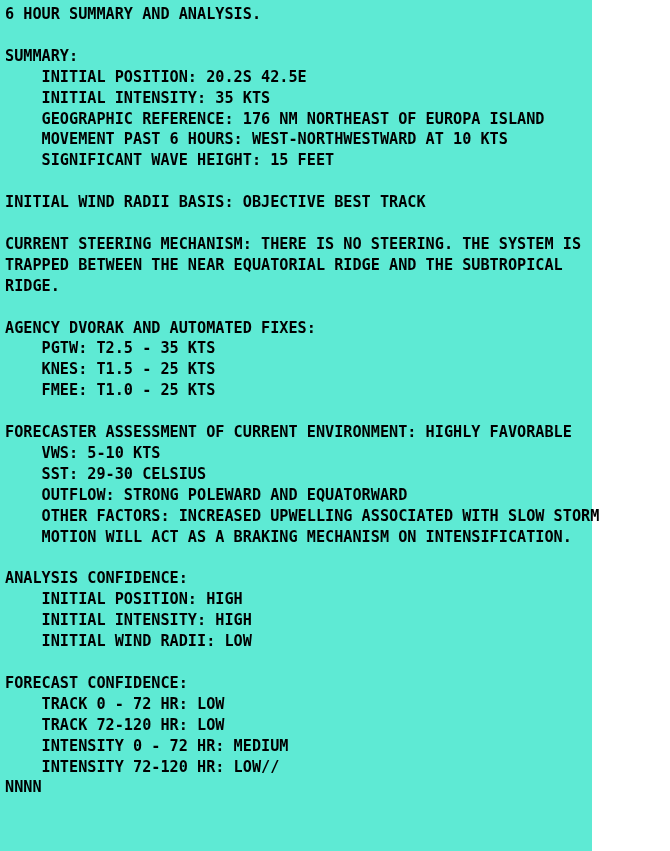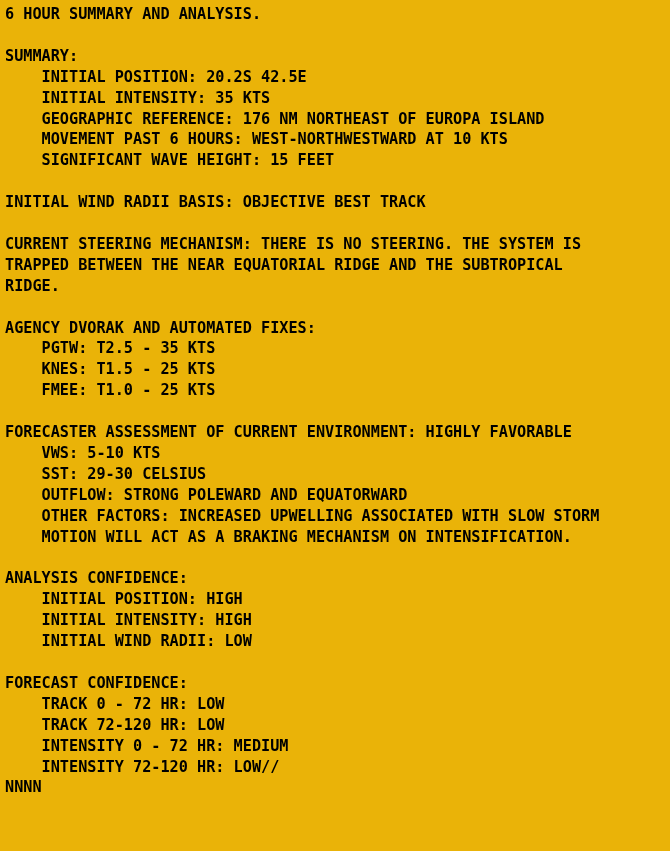--- a/index.html
+++ b/index.html
@@ -9,23 +9,23 @@
     background: #ffffff;
   }
   body {
     width: 670px;
     height: 851px;
     overflow: hidden;
     font-family: "DejaVu Sans Mono", monospace;
   }
   #bulletin {
     position: relative;
-    width: 670px;
+    width: 592px;
     height: 851px;
-    background: #eab308;
+    background: #5eead4;
     padding: 7px;
     box-sizing: border-box;
   }
   .doc {
     position: absolute;
     left: 5px;
     top: 4px;
     font-family: "DejaVu Sans Mono", monospace;
     font-size: 15.2px;
     font-weight: bold;

